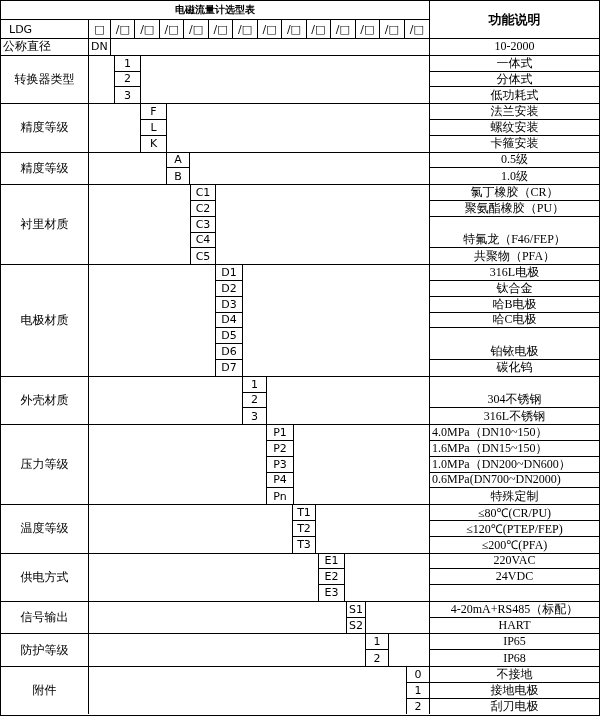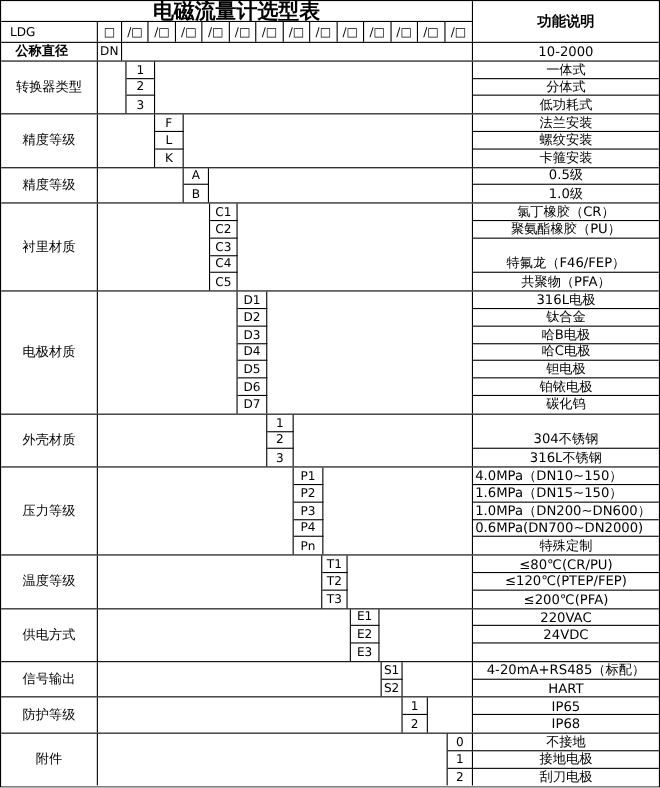--- a/index.html
+++ b/index.html
@@ -8,39 +8,39 @@
     border:1px solid #000; background:#fff; color:#000;
     font-family:"DejaVu Sans", sans-serif; font-size:12px;
     overflow:hidden;
   }
   
   .hdr { display:grid; grid-template-columns:429px 169px; height:37px; }
   .hdr-left { border-right:1px solid #000; display:flex; flex-direction:column; box-sizing:border-box; }
   .title {
     height:19px; box-sizing:border-box; border-bottom:1px solid #000;
     display:flex; align-items:center; justify-content:center;
-    font-weight:bold; font-size:19px;
+    font-weight:bold; font-size:10px;
   }
   .ldgrow { flex:1; display:grid; grid-template-columns:88px 22px repeat(13,1fr); }
   .ldgrow > div { box-sizing:border-box; border-right:1px solid #000; display:flex; align-items:center; justify-content:center; font-size:11px; overflow:hidden; }
   .ldgrow > div:last-child { border-right:none; }
   .ldg-label { justify-content:flex-start !important; padding-left:8px; font-size:12px; }
   .hdr-right { display:flex; align-items:center; justify-content:center; font-weight:bold; font-size:13px; }
   
   .grp { display:grid; border-top:1px solid #000; grid-auto-rows:15.81px; }
   .grp > div { box-sizing:border-box; overflow:hidden; white-space:nowrap; }
   .lbl  { border-right:1px solid #000; display:flex; align-items:center; justify-content:center; }
-  .lbl.al { justify-content:flex-start; padding-left:13px;font-weight:bold; }
+  .lbl.al { justify-content:flex-start; padding-left:2px; }
   .fill { }
   .lf   { border-right:1px solid #000; }
   .rf   { border-right:1px solid #000; }
   .code { border-right:1px solid #000; border-bottom:1px solid #000; display:flex; align-items:center; justify-content:center; font-size:11px; }
   .code.last { border-bottom:none; }
   .code.al { justify-content:flex-start; padding-left:2px; }
-  .desc { border-bottom:1px solid #000; display:flex; align-items:center; justify-content:center; }
+  .desc { border-bottom:1px solid #000; display:flex; align-items:center; justify-content:center;font-family:Liberation Serif, serif; }
   .desc.last { border-bottom:none; }
   .desc.al { justify-content:flex-start; padding-left:2px; }
 </style>
 </head>
 <body>
 
 <div class="sheet">
 
   <div class="hdr">
     <div class="hdr-left">
@@ -130,21 +130,20 @@
     <div class="code" style="grid-row:3;grid-column:3">D3</div>
     <div class="code" style="grid-row:4;grid-column:3">D4</div>
     <div class="code" style="grid-row:5;grid-column:3">D5</div>
     <div class="code" style="grid-row:6;grid-column:3">D6</div>
     <div class="code last" style="grid-row:7;grid-column:3">D7</div>
     <div class="fill rf" style="grid-row:1/span 7;grid-column:4"></div>
     <div class="desc" style="grid-row:1;grid-column:5">316L电极</div>
     <div class="desc" style="grid-row:2;grid-column:5">钛合金</div>
     <div class="desc" style="grid-row:3;grid-column:5">哈B电极</div>
     <div class="desc" style="grid-row:4;grid-column:5">哈C电极</div>
-    <div class="desc" style="grid-row:5;grid-column:5">钽电极</div>
     <div class="desc" style="grid-row:6;grid-column:5">铂铱电极</div>
     <div class="desc last" style="grid-row:7;grid-column:5">碳化钨</div>
   </div>
 
   <div class="grp" style="grid-template-columns:88px 154px 24px 1fr 169px">
     <div class="lbl" style="grid-row:1/span 3;grid-column:1">外壳材质</div>
     <div class="fill lf" style="grid-row:1/span 3;grid-column:2"></div>
     <div class="code" style="grid-row:1;grid-column:3">1</div>
     <div class="code" style="grid-row:2;grid-column:3">2</div>
     <div class="code last" style="grid-row:3;grid-column:3">3</div>

